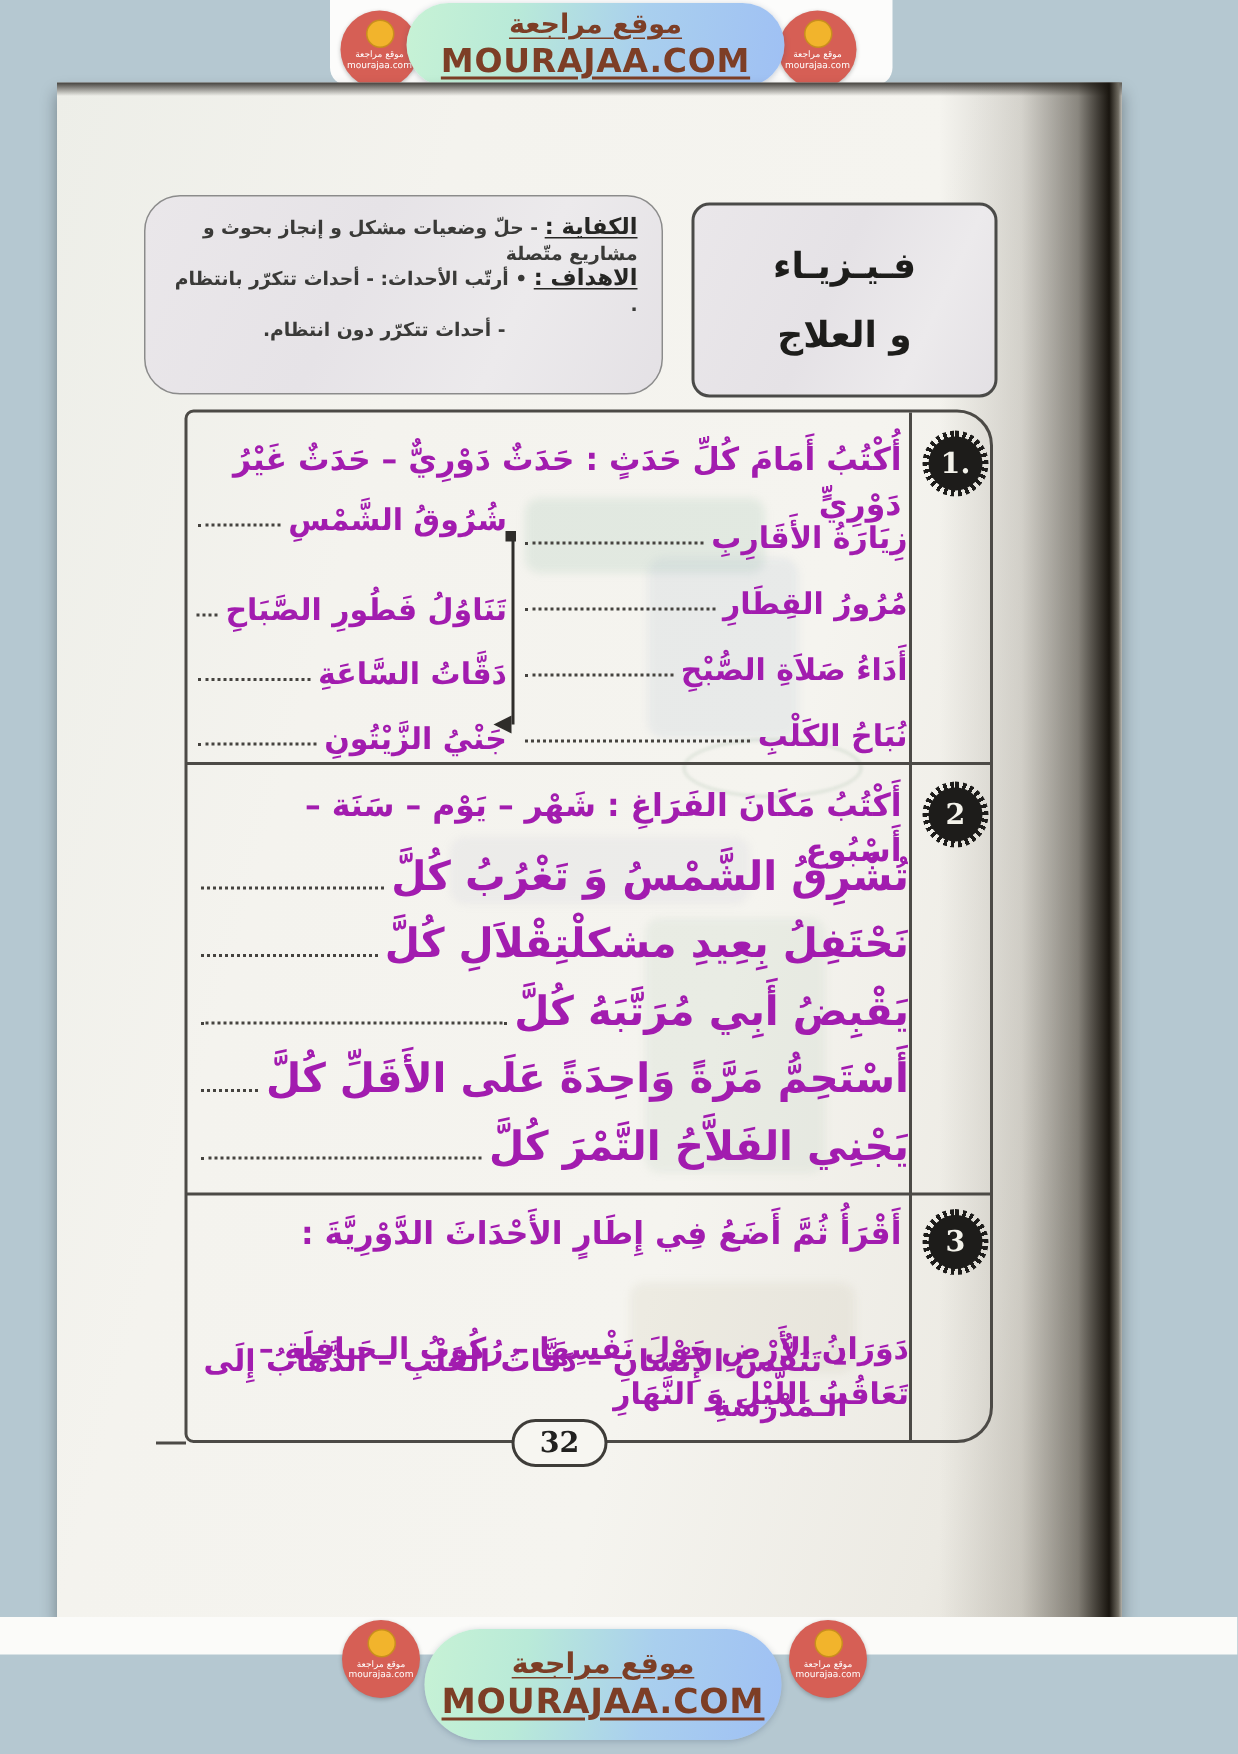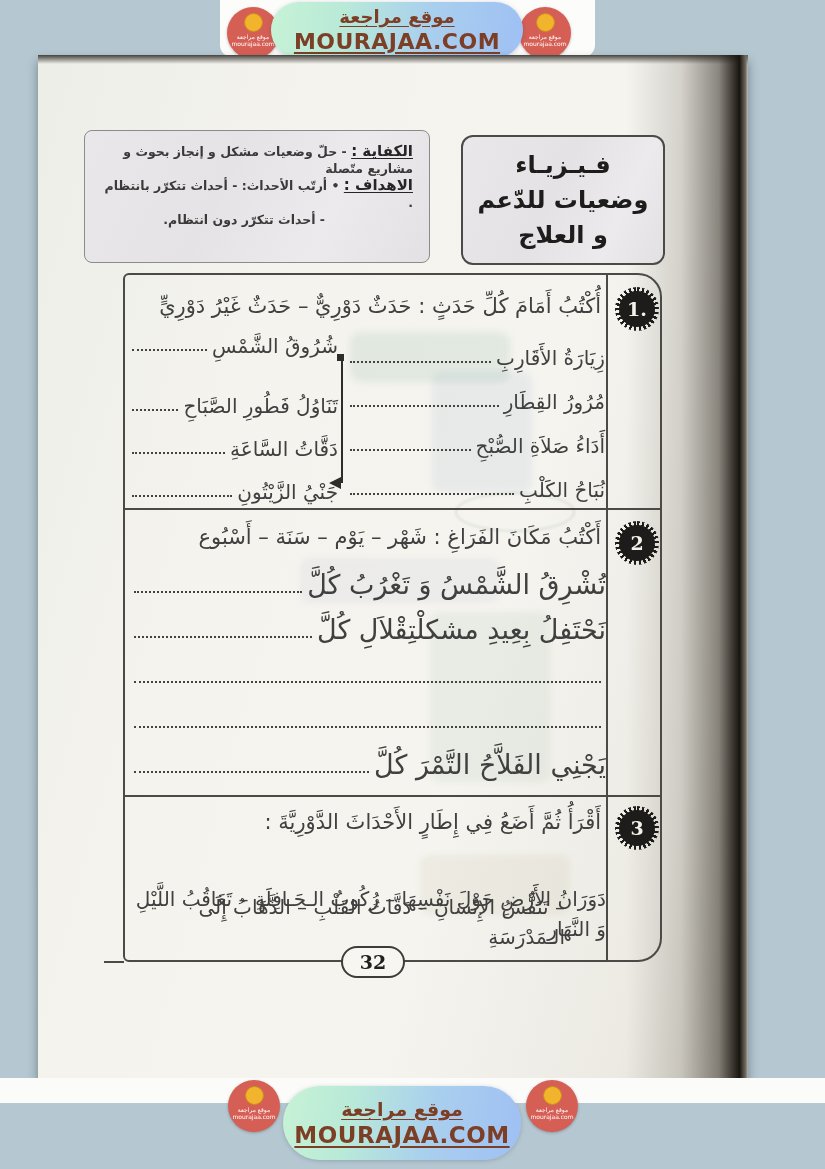--- a/index.html
+++ b/index.html
@@ -44,21 +44,21 @@
   
   .smudge{border-radius:10px;filter:blur(3px);pointer-events:none}
   .sm1{left:350px;top:332px;width:160px;height:50px;background:rgba(110,170,140,.14)}
   .sm2{left:432px;top:372px;width:100px;height:120px;background:rgba(120,150,190,.10)}
   .sm3{left:300px;top:558px;width:200px;height:45px;background:rgba(150,150,190,.09)}
   .sm4{left:430px;top:612px;width:120px;height:170px;background:rgba(130,170,140,.10)}
   .sm5{left:420px;top:855px;width:150px;height:60px;background:rgba(170,160,120,.10)}
   .sm6{left:455px;top:492px;width:120px;height:40px;border:2px solid rgba(100,140,110,.16);border-radius:50%;filter:blur(1px)}
 
   
-  .info-box{left:84px;top:130px;width:346px;height:133px;border:1.5px solid #8b8b8b;border-radius:8px;
+  .info-box{left:96px;top:130px;width:346px;height:133px;border:1.5px solid #8b8b8b;border-radius:24px;
     background:linear-gradient(115deg,#eae7ea 0%,#e6e3e7 40%,#eceaec 70%,#e4e1e5 100%);
     direction:rtl;padding:12px 16px 8px;color:#3a3a38}
   .info-box .lbl{font-weight:bold;font-size:15px;text-decoration:underline;text-underline-offset:2px;color:#262624}
   .info-box p{font-size:12.5px;font-weight:600;line-height:17px}
   .info-box .center{text-align:center;padding-left:60px}
   .info-box .indent{padding-right:88px}
   .title-box{left:461px;top:135px;width:204px;height:130px;border:2px solid #4a4a48;border-radius:12px;
     background:linear-gradient(115deg,#eae7ea 0%,#e5e2e6 45%,#eceaec 75%,#e3e0e4 100%);
     display:flex;flex-direction:column;align-items:center;justify-content:space-evenly;
     direction:rtl;font-weight:bold;color:#1d1d1b;padding:6px 0}
@@ -73,21 +73,21 @@
   .bline{left:104px;top:961px;width:20px;height:0;border-top:2px solid #4c4a46}
 
   .seal{width:44px;height:44px}
   .seal::before{content:"";position:absolute;inset:0;border-radius:50%;
     background:repeating-conic-gradient(#1d1c1a 0deg 7deg,rgba(0,0,0,0) 7deg 14deg)}
   .seal::after{content:"";position:absolute;inset:4px;border-radius:50%;background:#1d1c1a}
   .seal span{position:absolute;inset:0;z-index:2;display:flex;align-items:center;justify-content:center;
     color:#f3f2ea;font-family:"DejaVu Serif","Liberation Serif",serif;font-weight:bold;font-size:19px}
   .seal1{left:615px;top:287px}.seal2{left:615px;top:521px}.seal3{left:615px;top:806px}
 
-  .ar{direction:rtl;color:#404040;font-weight:normal}
+  .ar{direction:rtl;color:#a21caf;font-weight:bold}
   .prompt{text-align:right;font-size:21px;line-height:30px}
   .p1{left:133px;top:291px;width:468px}
   .p2{left:133px;top:522px;width:468px}
   .p3{left:133px;top:807px;width:468px}
 
   .row{display:flex;direction:rtl;align-items:flex-end;font-size:20px}
   .row .txt{white-space:nowrap}
   .dots{flex:1;border-bottom:2.5px dotted #45433f;margin:0 5px 7px 2px;min-width:14px}
   .ex1r{left:348px;width:257px;height:36px}
   .ex1l{left:130px;width:208px;height:36px}
@@ -141,21 +141,20 @@
 <div class="abs sm6"></div>
 
 <div class="abs info-box">
   <p><span class="lbl">الكفاية :</span> <span>- حلّ وضعيات مشكل و إنجاز بحوث و مشاريع متّصلة</span></p>
   <p><span class="lbl">الاهداف :</span> <span>• أرتّب الأحداث: - أحداث تتكرّر بانتظام .</span></p>
   <p class="indent">- أحداث تتكرّر دون انتظام.</p>
 </div>
 
 <div class="abs title-box">
   <div>فـيـزيـاء</div>
-  <div>وضعيات للدّعم</div>
   <div>و العلاج</div>
 </div>
 
 <div class="abs frame"></div>
 <div class="abs vline"></div>
 <div class="abs hdiv div1"></div>
 <div class="abs hdiv div2"></div>
 <div class="abs bline"></div>
 
 <div class="abs seal seal1">
@@ -211,23 +210,25 @@
 <div class="abs ar prompt p2">أَكْتُبُ مَكَانَ الفَرَاغِ : شَهْر – يَوْم – سَنَة – أَسْبُوع</div>
 <div class="abs ar row ex2row s1">
     <span class="txt">تُشْرِقُ الشَّمْسُ وَ تَغْرُبُ كُلَّ</span>
     <span class="dots"></span>
   </div>
 <div class="abs ar row ex2row s2">
     <span class="txt">نَحْتَفِلُ بِعِيدِ مشكلْتِقْلاَلِ كُلَّ</span>
     <span class="dots"></span>
   </div>
 <div class="abs ar row ex2row s3">
+    <span class="txt">يَقْبِضُ أَبِي مُرَتَّبَهُ كُلَّ</span>
     <span class="dots"></span>
   </div>
 <div class="abs ar row ex2row s4">
+    <span class="txt">أَسْتَحِمُّ مَرَّةً وَاحِدَةً عَلَى الأَقَلِّ كُلَّ</span>
     <span class="dots"></span>
   </div>
 <div class="abs ar row ex2row s5">
     <span class="txt">يَجْنِي الفَلاَّحُ التَّمْرَ كُلَّ</span>
     <span class="dots"></span>
   </div>
 
 <div class="abs ar prompt p3">أَقْرَأُ ثُمَّ أَضَعُ فِي إِطَارٍ الأَحْدَاثَ الدَّوْرِيَّةَ :</div>
 <div class="abs ar ex3line e3a">دَوَرَانُ الأَرْضِ حَوْلَ نَفْسِهَا – رُكُوبُ الـحَـافِلَةِ – تَعَاقُبُ اللَّيْلِ وَ النَّهَارِ</div>
 <div class="abs ar ex3line e3b">– تَنَفُّسُ الإِنْسَانِ – دَقَّاتُ القَلْبِ – الذَّهَابُ إِلَى الـمَدْرَسَةِ</div>

